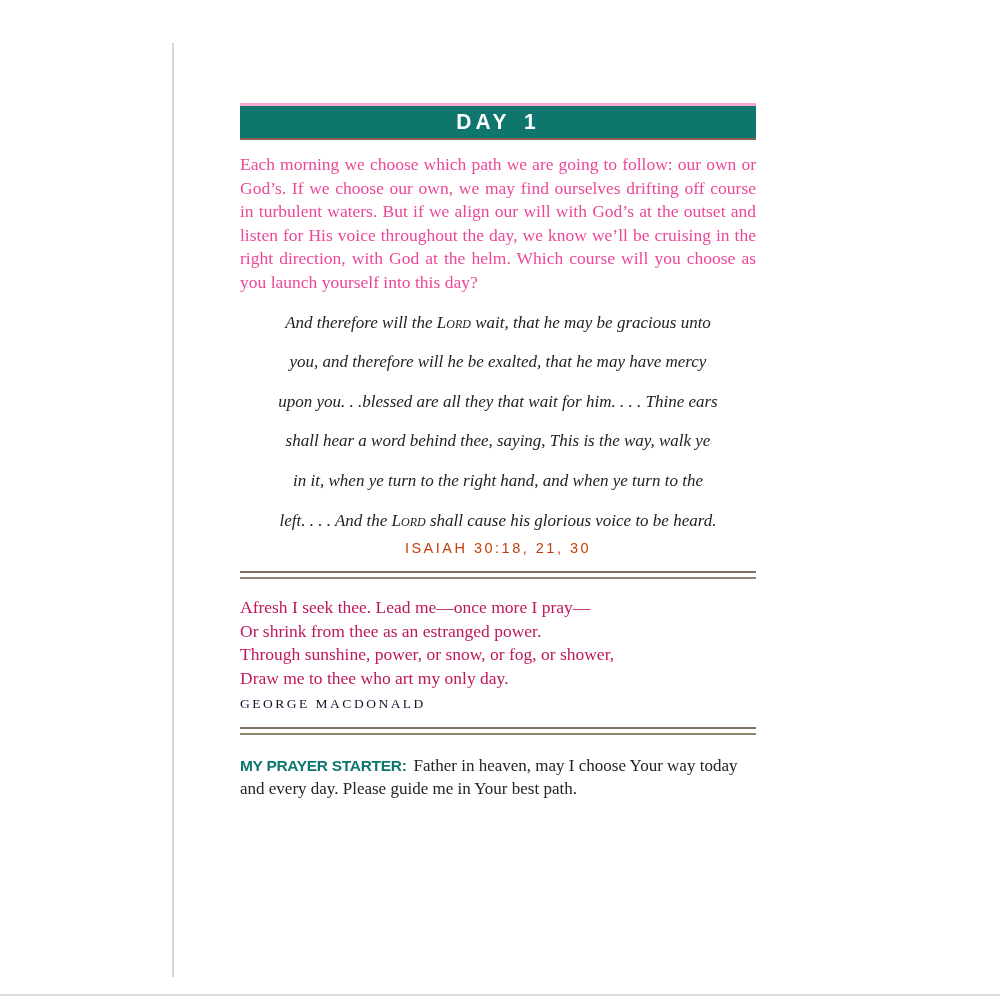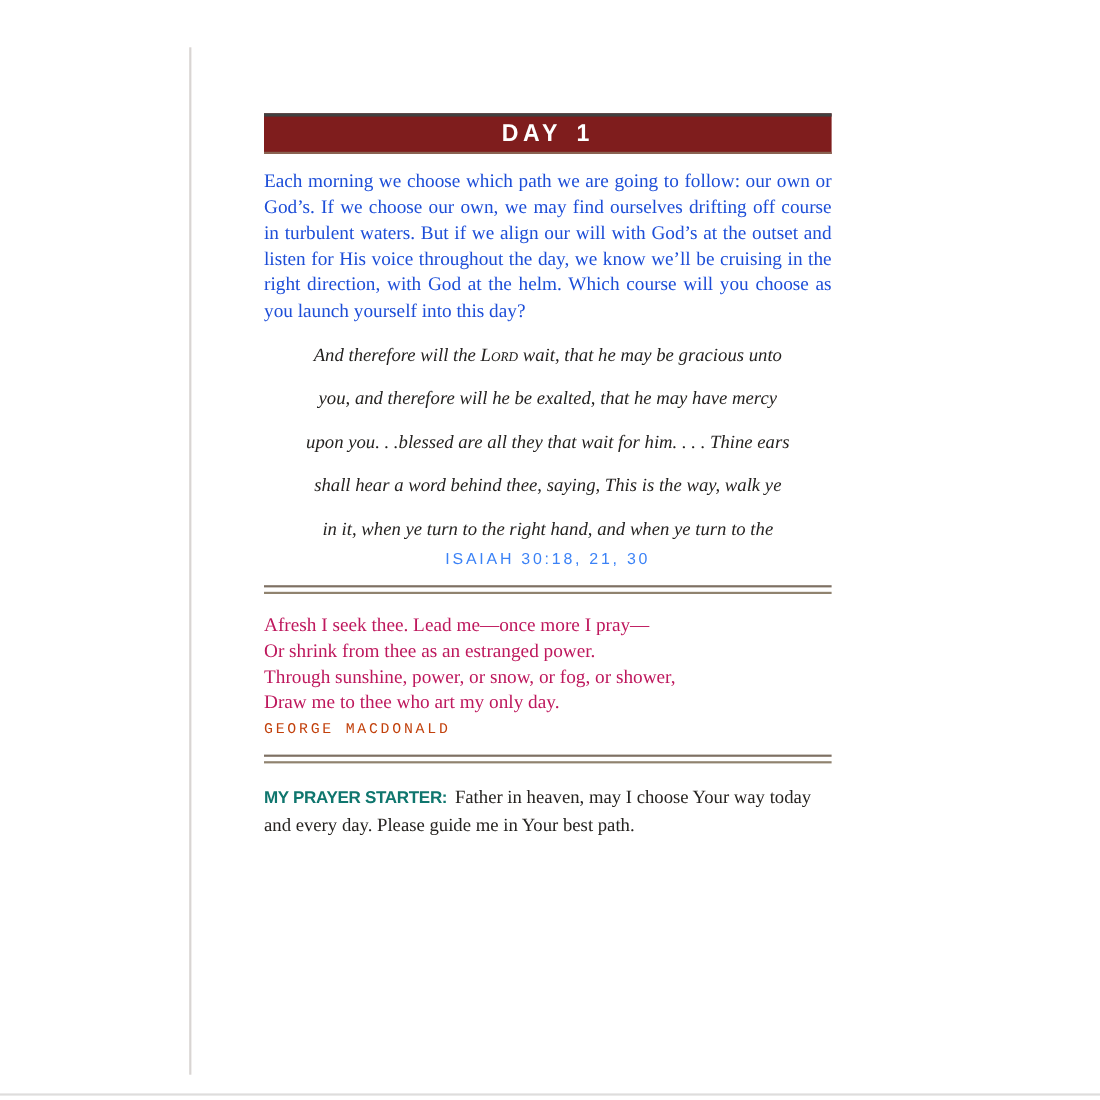--- a/index.html
+++ b/index.html
@@ -24,78 +24,78 @@
     background: #dedddc;
   }
   .content {
     position: absolute;
     left: 240px; top: 0;
     width: 516px;
   }
   .banner {
     margin-top: 103px;
     height: 32px;
-    background: #7f1d1d;
-    border-top: 3px solid #404040;
+    background: #0f766e;
+    border-top: 3px solid #f9a8d4;
     border-bottom: 2px solid #8a6352;
     display: flex;
     align-items: center;
     justify-content: center;
   }
   .banner-label {
     color: #ffffff;
     font-family: "Liberation Sans", sans-serif;
     font-weight: bold;
     font-size: 21px;
     letter-spacing: 4px;
     word-spacing: 4px;
     transform: scaleY(1.05);
   }
   .intro {
     margin: 13px 0 0 0;
     font-size: 17.5px;
     line-height: 23.6px;
     text-align: justify;
-    color: #1d4ed8;
+    color: #ec4899;
   }
   .scripture {
     margin-top: 9px;
     text-align: center;
     font-style: italic;
     font-size: 17px;
     color: #242220;
   }
   .scripture .line { line-height: 23.6px; margin-top: 16px; }
   .sc { font-variant: small-caps; font-style: italic; }
   .scripture-ref {
     margin-top: 8px;
     text-align: center;
     font-family: "Liberation Sans", sans-serif;
     font-size: 14.5px;
     letter-spacing: 2.5px;
-    color: #3b82f6;
+    color: #c2410c;
   }
   .double-rule {
     margin-top: 15px;
     height: 4px;
     border-top: 2px solid #7e7063;
     border-bottom: 2px solid #90836f;
   }
   .poem {
     margin-top: 17px;
     font-size: 17.5px;
     color: #be185d;
   }
   .poem .line { line-height: 23.6px; }
   .poem-author {
     margin-top: 5px;
-    font-family: Liberation Mono, monospace;
+    font-family: Liberation Serif, serif;
     font-size: 13.5px;
     letter-spacing: 2.5px;
-    color: #c2410c;
+    color: #0f172a;
   }
   .prayer {
     margin: 19px 0 0 0;
     font-size: 17px;
     line-height: 23.6px;
     color: #262320;
     text-align: left;
   }
   .prayer-label {
     font-family: "Liberation Sans", sans-serif;
@@ -119,20 +119,21 @@
     </div>
 
     <p class="intro">Each morning we choose which path we are going to follow: our own or God’s. If we choose our own, we may find ourselves drifting off course in turbulent waters. But if we align our will with God’s at the outset and listen for His voice throughout the day, we know we’ll be cruising in the right direction, with God at the helm. Which course will you choose as you launch yourself into this day?</p>
 
     <div class="scripture">
         <div class="line">And therefore will the <span class="sc">Lord</span> wait, that he may be gracious unto</div>
         <div class="line">you, and therefore will he be exalted, that he may have mercy</div>
         <div class="line">upon you. . .blessed are all they that wait for him. . . . Thine ears</div>
         <div class="line">shall hear a word behind thee, saying, This is the way, walk ye</div>
         <div class="line">in it, when ye turn to the right hand, and when ye turn to the</div>
+        <div class="line">left. . . . And the <span class="sc">Lord</span> shall cause his glorious voice to be heard.</div>
       </div>
 
     <div class="scripture-ref">ISAIAH 30:18, 21, 30</div>
 
     <div class="double-rule"></div>
 
     <div class="poem">
         <div class="line">Afresh I seek thee. Lead me—once more I pray—</div>
         <div class="line">Or shrink from thee as an estranged power.</div>
         <div class="line">Through sunshine, power, or snow, or fog, or shower,</div>

